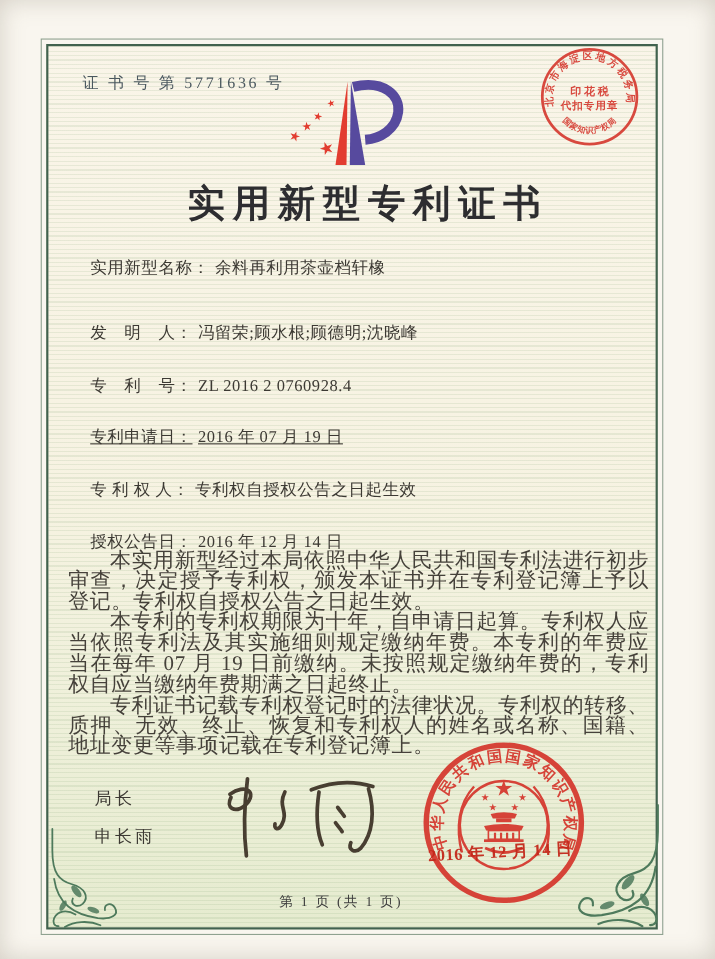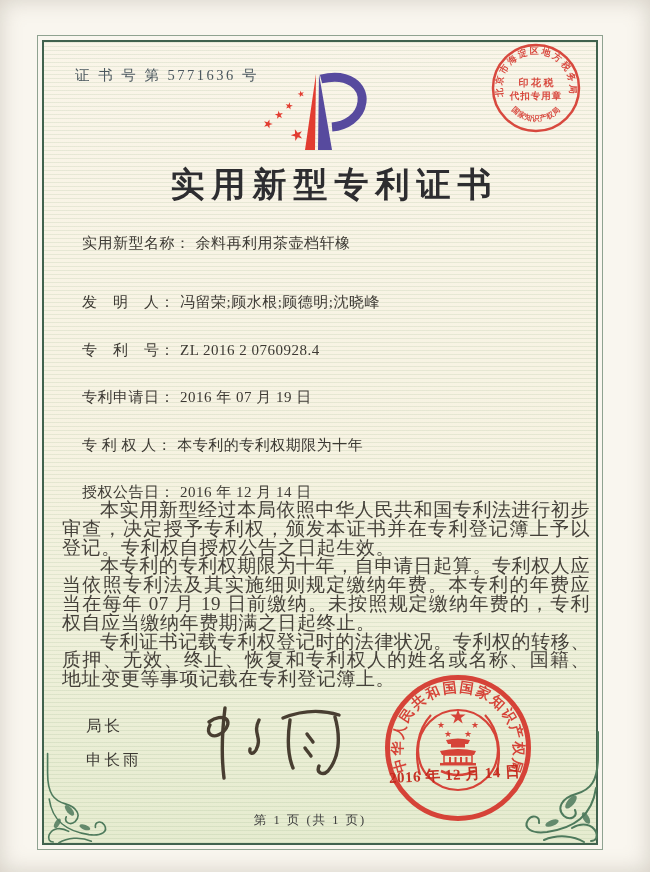--- a/index.html
+++ b/index.html
@@ -111,25 +111,25 @@
 
   <div class="abs field-row" style="top:234px;">
     <span>实用新型名称：</span><span class="val">余料再利用茶壶档轩橡</span>
   </div>
   <div class="abs field-row" style="top:293px;">
     <span>发　明　人：</span><span class="val">冯留荣;顾水根;顾德明;沈晓峰</span>
   </div>
   <div class="abs field-row" style="top:341px;">
     <span>专　利　号：</span><span class="val">ZL 2016 2 0760928.4</span>
   </div>
-  <div class="abs field-row" style="top:388px;">
+  <div class="abs field-row" style="top:388px;text-decoration:underline;">
     <span>专利申请日：</span><span class="val">2016 年 07 月 19 日</span>
   </div>
   <div class="abs field-row" style="top:436px;">
-    <span>专 利 权 人：</span><span class="val">本专利的专利权期限为十年</span>
+    <span>专 利 权 人：</span><span class="val">专利权自授权公告之日起生效</span>
   </div>
   <div class="abs field-row" style="top:483px;">
     <span>授权公告日：</span><span class="val">2016 年 12 月 14 日</span>
   </div>
 
   <div class="abs body-text">
     <p>本实用新型经过本局依照中华人民共和国专利法进行初步审查，决定授予专利权，颁发本证书并在专利登记簿上予以登记。专利权自授权公告之日起生效。</p>
     <p>本专利的专利权期限为十年，自申请日起算。专利权人应当依照专利法及其实施细则规定缴纳年费。本专利的年费应当在每年 07 月 19 日前缴纳。未按照规定缴纳年费的，专利权自应当缴纳年费期满之日起终止。</p>
     <p>专利证书记载专利权登记时的法律状况。专利权的转移、质押、无效、终止、恢复和专利权人的姓名或名称、国籍、地址变更等事项记载在专利登记簿上。</p>
   </div>

